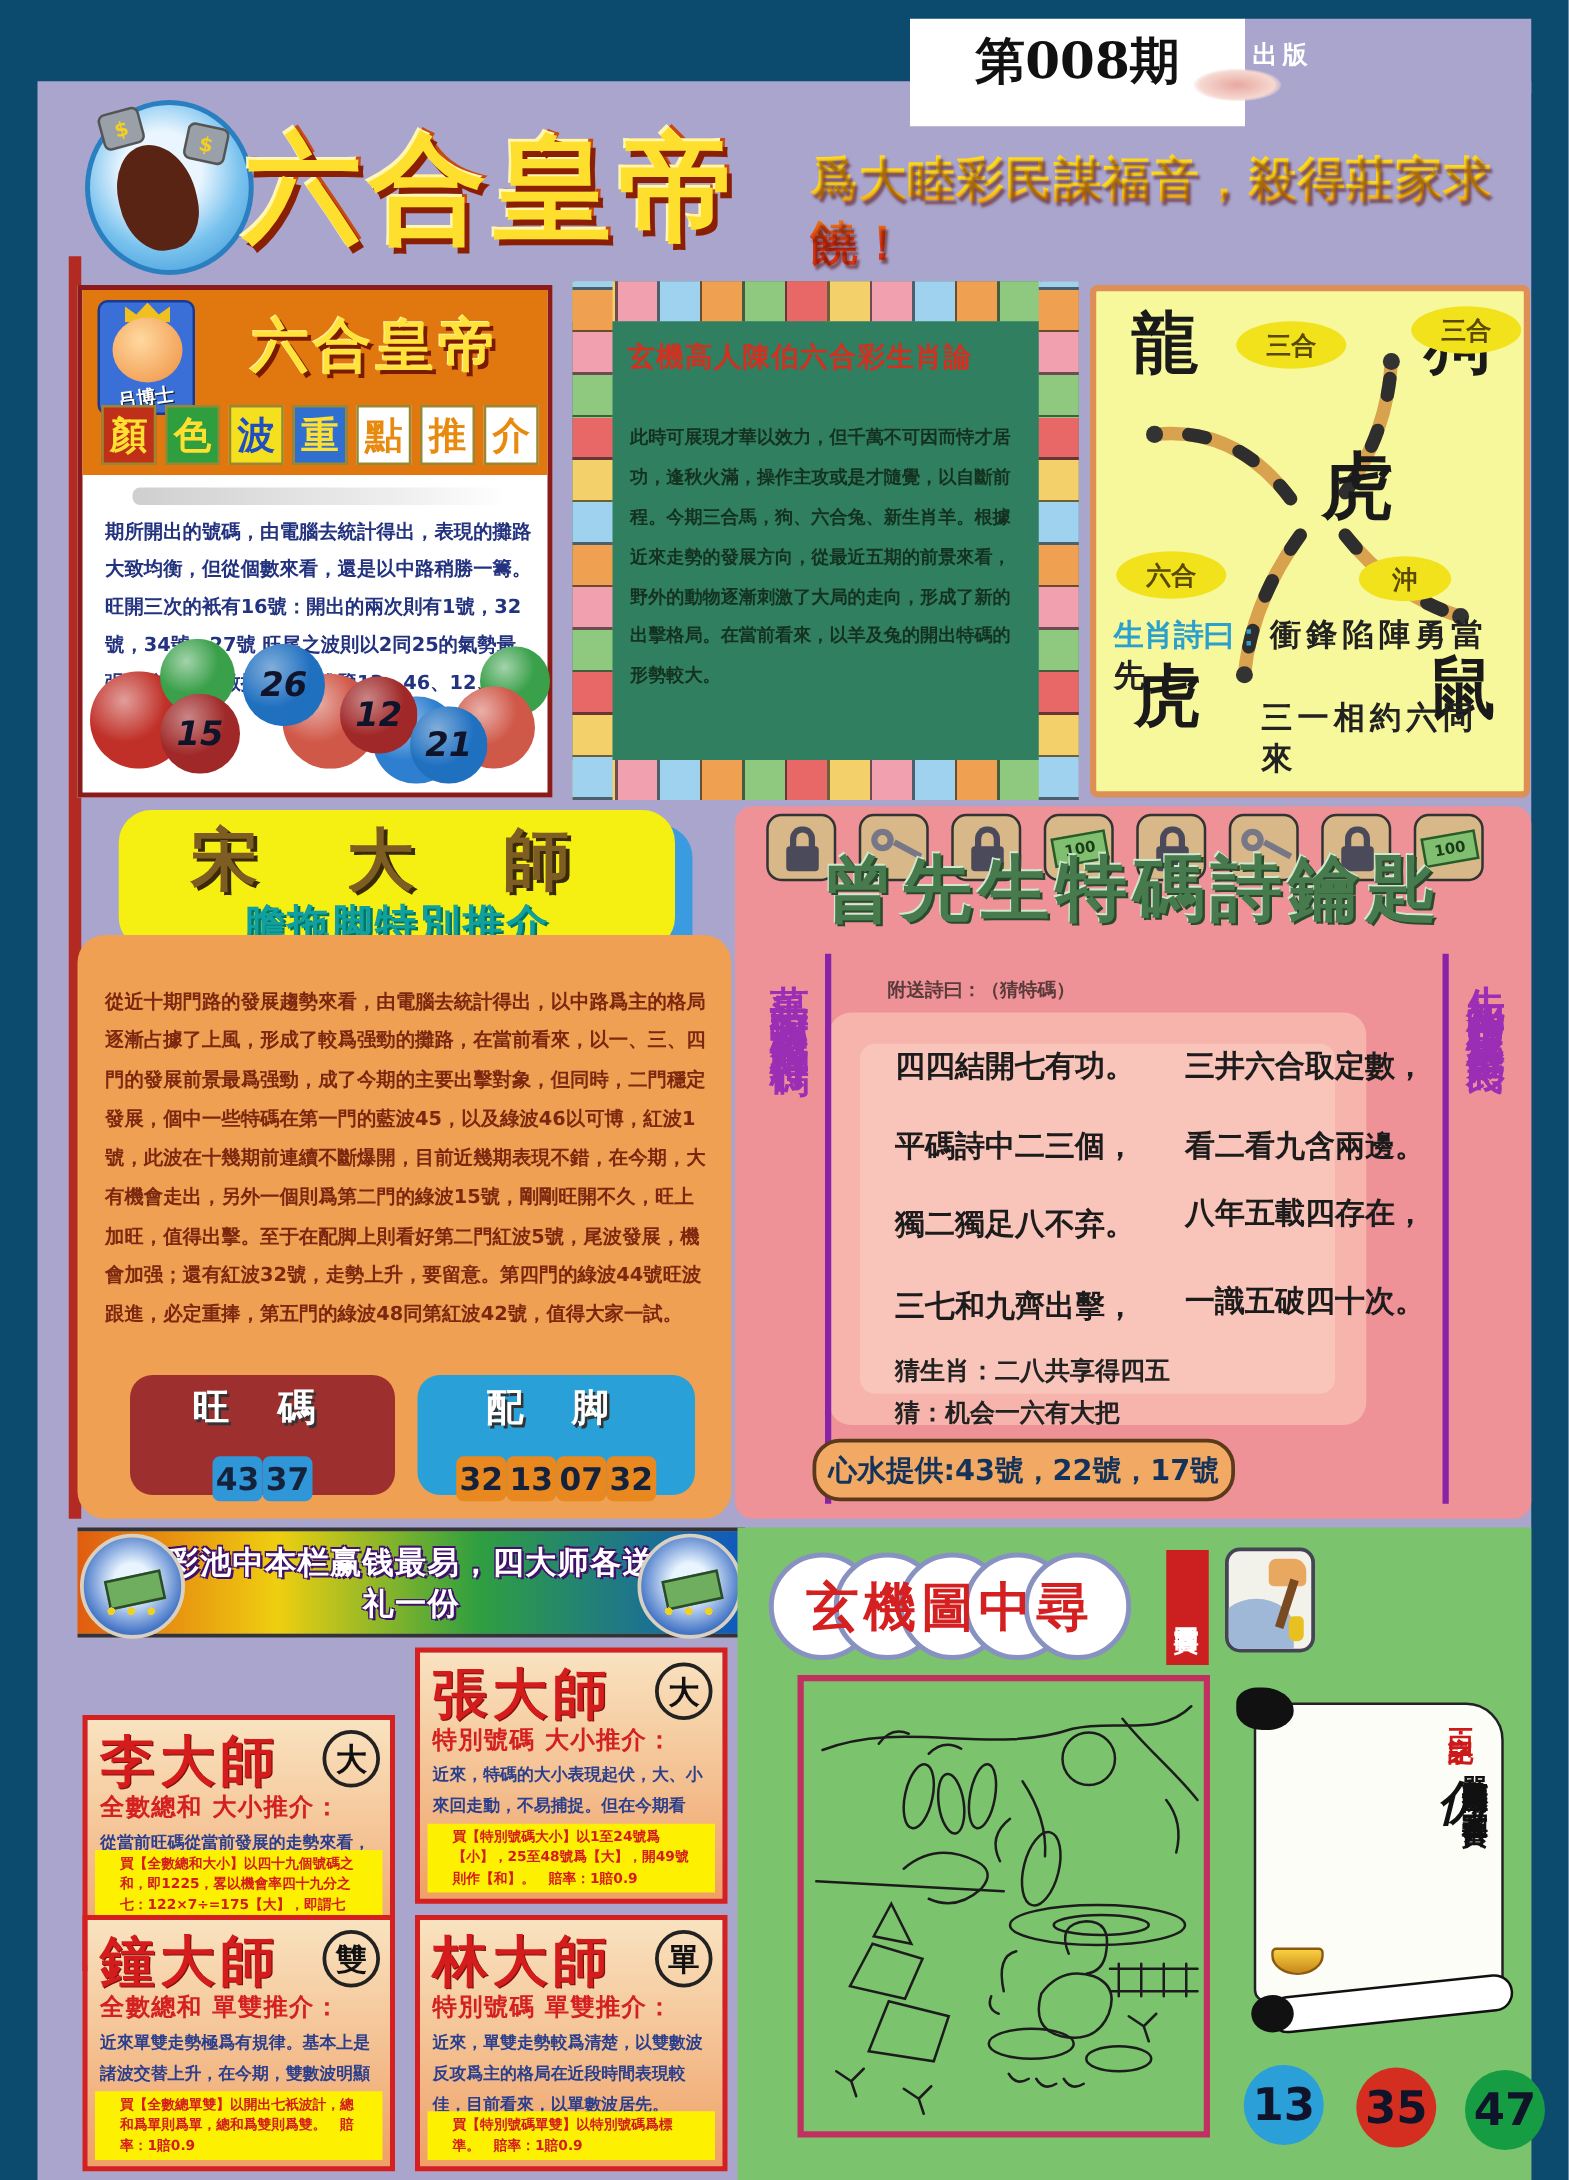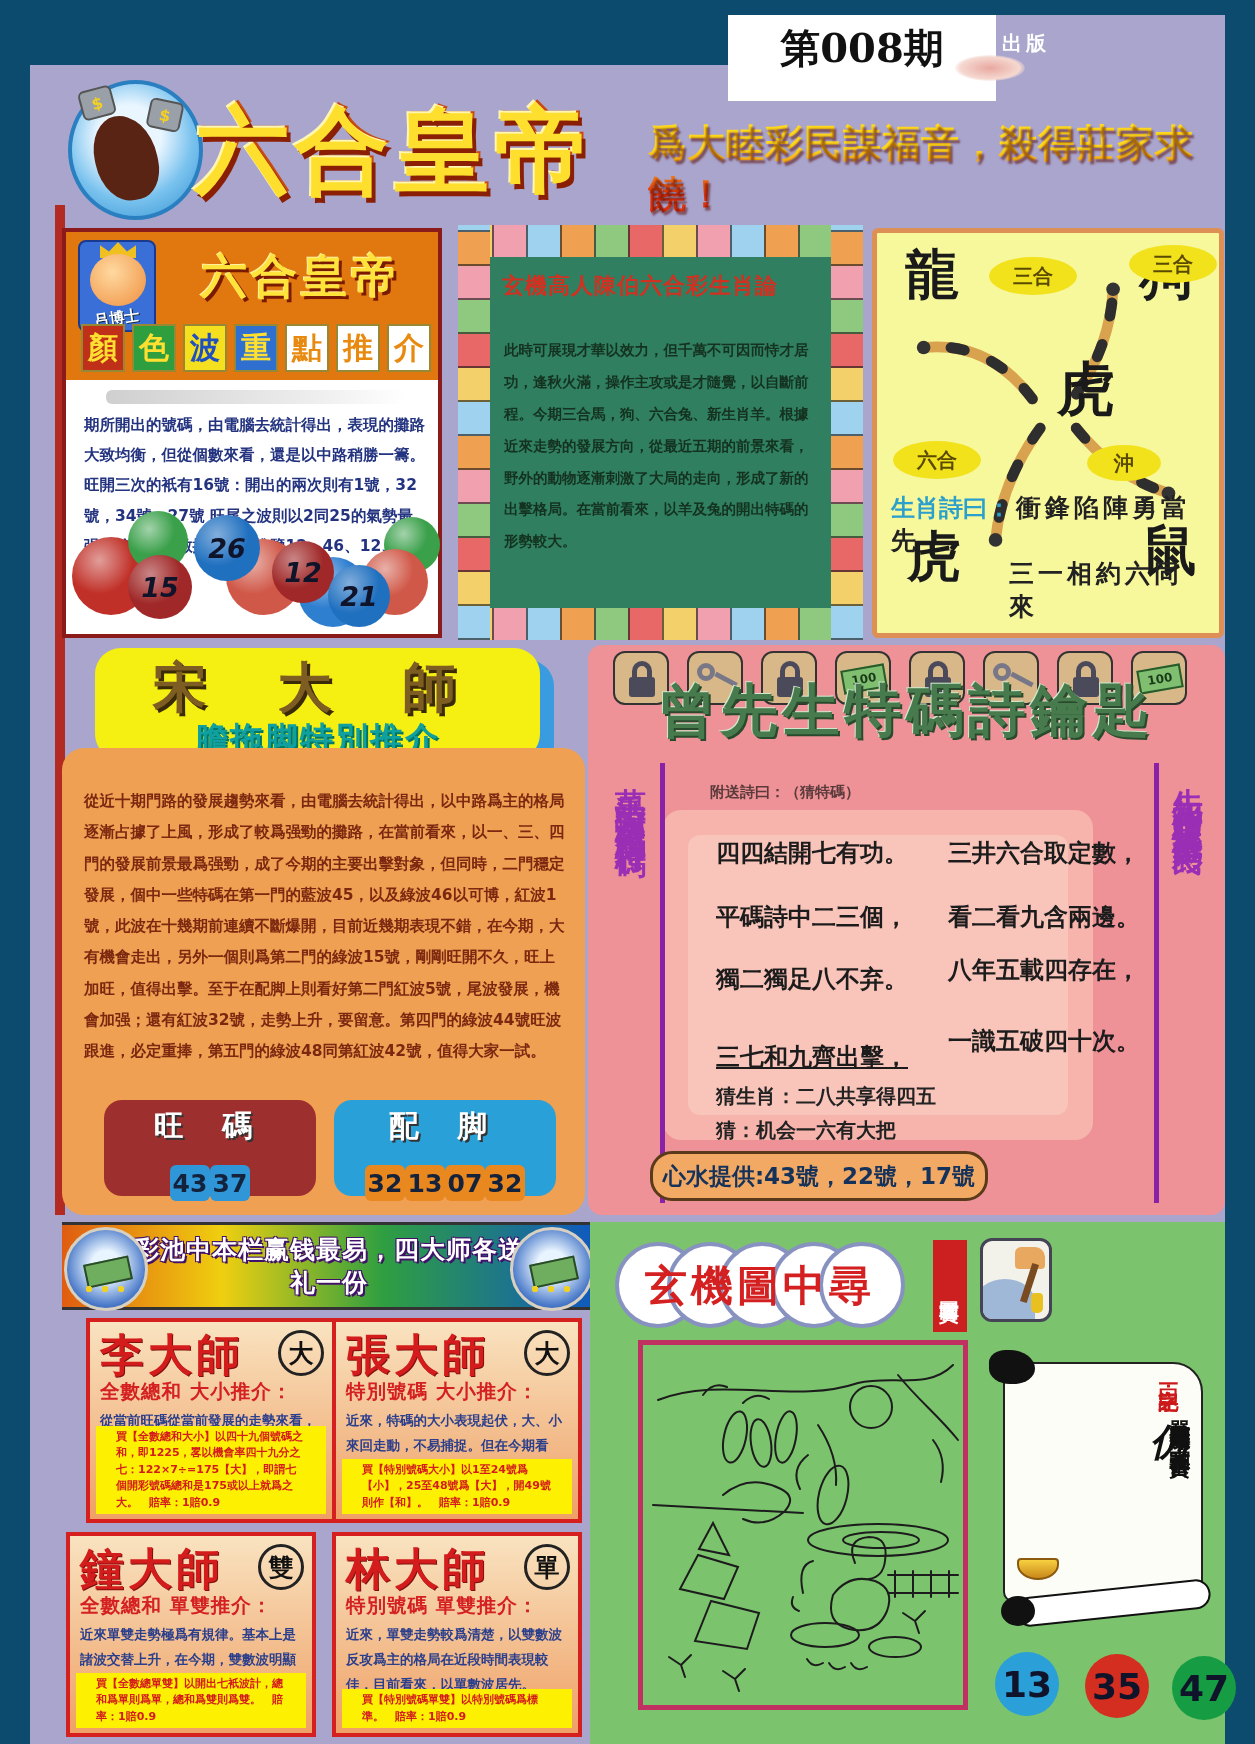--- a/index.html
+++ b/index.html
@@ -112,21 +112,21 @@
 
   
   .banner { position:absolute; left:62px; top:1222px; width:534px; height:88px; background:linear-gradient(90deg,#e05c10,#efcf10 30%,#2f9f40 60%,#1058c0 100%); display:flex; align-items:center; justify-content:center; border-top:3px solid #333; border-bottom:3px solid #333; }
   .banner .btext { font-size:25px; font-weight:bold; color:#fff; letter-spacing:1px; text-shadow:2px 2px 0 #40106a, -1px -1px 0 #40106a, 1px -1px 0 #40106a, -1px 1px 0 #40106a; padding:0 70px; text-align:center; }
   .bcoin { position:absolute; top:2px; width:84px; height:84px; border-radius:50%; border:3px solid #d8d0c0;
     background:radial-gradient(circle at 50% 45%, #e8f4ff 0 25%, #4878c8 70%, #28448a 100%); overflow:hidden; }
   .bcoin.l { left:2px; } .bcoin.r { right:2px; }
   .bcoin .note { position:absolute; left:18px; top:30px; width:46px; height:24px; background:#6fae5f; border:2px solid #2a4a2a; transform:rotate(-12deg); }
   .bcoin .coins { position:absolute; left:14px; top:52px; width:52px; height:14px; background:radial-gradient(circle 5px at 8px 7px,#f0d020 60%,transparent 62%),radial-gradient(circle 5px at 24px 7px,#f0d020 60%,transparent 62%),radial-gradient(circle 5px at 40px 7px,#f0d020 60%,transparent 62%); }
   .master { position:absolute; width:250px; height:205px; border:4px solid #d62020; background:linear-gradient(180deg,#f9e3c0,#efa066); }
-  .m1 { left:66px; top:1318px;margin-left:20px; } .m2 { left:332px; top:1318px; }
+  .m1 { left:66px; top:1372px; } .m2 { left:332px; top:1318px; }
   .m3 { left:66px; top:1532px; } .m4 { left:332px; top:1532px; }
   .master .mtitle { position:absolute; left:10px; top:4px; font-size:44px; font-weight:bold; color:#d41c1c; letter-spacing:4px; text-shadow:1px 1px 0 #801010; }
   .master .mtag { position:absolute; right:8px; top:8px; width:46px; height:46px; border:3px solid #222; border-radius:50%; display:flex; align-items:center; justify-content:center; font-size:25px; font-weight:bold; color:#111; }
   .master .msub { position:absolute; left:10px; top:56px; font-size:19.5px; font-weight:bold; color:#d42020; letter-spacing:1px; }
   .master .mbody { position:absolute; left:10px; top:86px; width:228px; font-size:13.5px; line-height:1.85; font-weight:bold; color:#2c3f8c; }
   .master .mfoot { position:absolute; left:6px; right:6px; bottom:5px; background:#fdf000; color:#d41c1c; font-size:11px; font-weight:bold; line-height:1.5; padding:3px 20px; }
 
   
   .p-green { position:absolute; left:590px; top:1222px; width:635px; height:522px; background:#7cc36e; }
   .cloud { position:absolute; left:25px; top:20px; width:290px; height:92px; }
@@ -318,21 +318,21 @@
           </div>
         </div>
     </div>
     <div class="ztitle">曾先生特碼詩鑰匙</div>
     <div class="vstrip l">萬千詩句玄機一觸得特碼</div>
     <div class="vstrip r">先生相贈窺破天機爲彩民</div>
     <div class="phead">附送詩曰：（猜特碼）</div>
     <div class="pl" style="top:192px;">四四結開七有功。</div>
     <div class="pl" style="top:256px;">平碼詩中二三個，</div>
     <div class="pl" style="top:318px;">獨二獨足八不弃。</div>
-    <div class="pl" style="top:396px;text-decoration:underline;">三七和九齊出擊，</div>
+    <div class="pl" style="top:384px;">三七和九齊出擊，</div>
     <div class="pr" style="top:192px;">三井六合取定數，</div>
     <div class="pr" style="top:256px;">看二看九含兩邊。</div>
     <div class="pr" style="top:309px;">八年五載四存在，</div>
     <div class="pr" style="top:380px;">一識五破四十次。</div>
     <div class="g1">猜生肖：二八共享得四五</div>
     <div class="g2">猜：机会一六有大把</div>
     <div class="tips">心水提供:43號，22號，17號</div>
   </section>
 
   <div class="banner">

